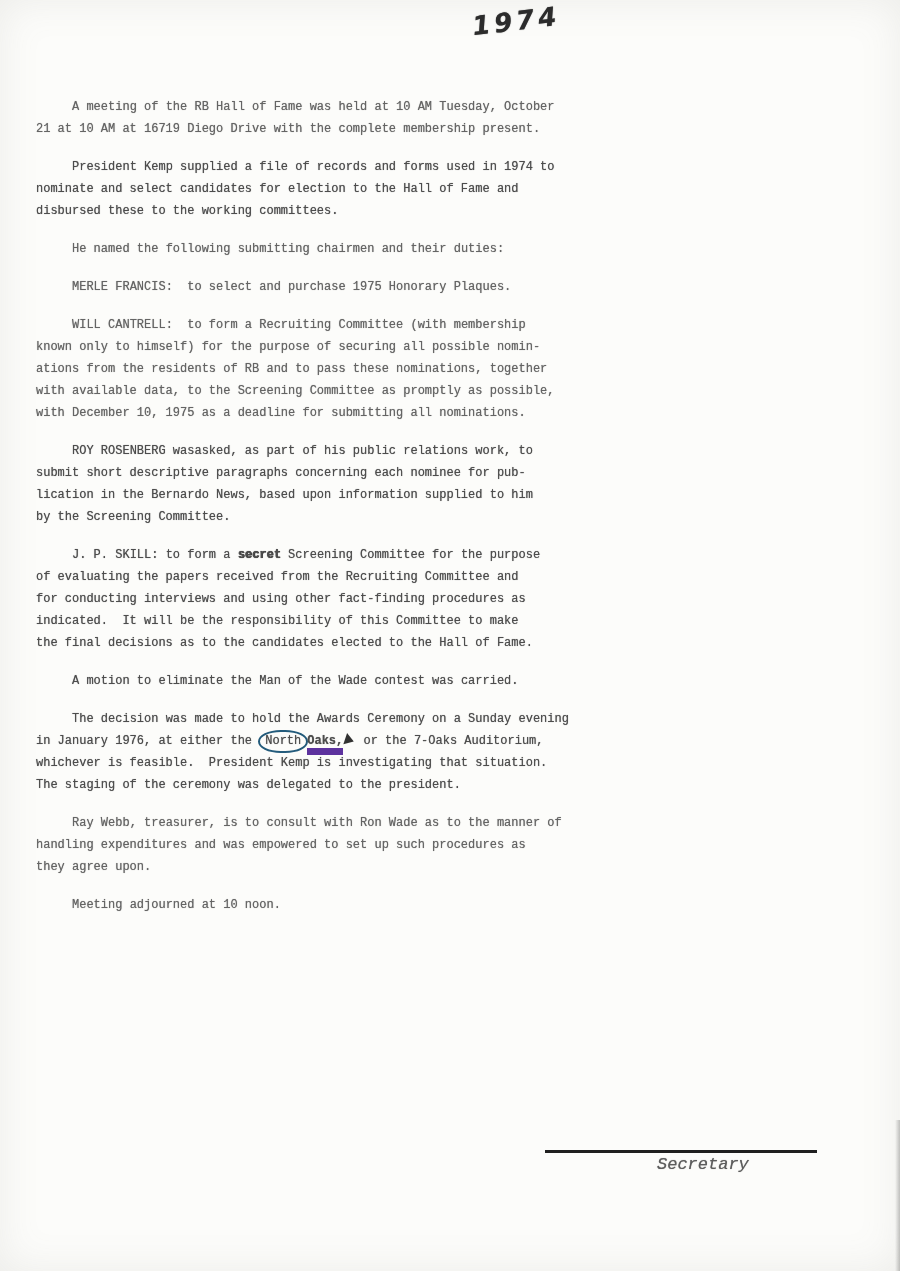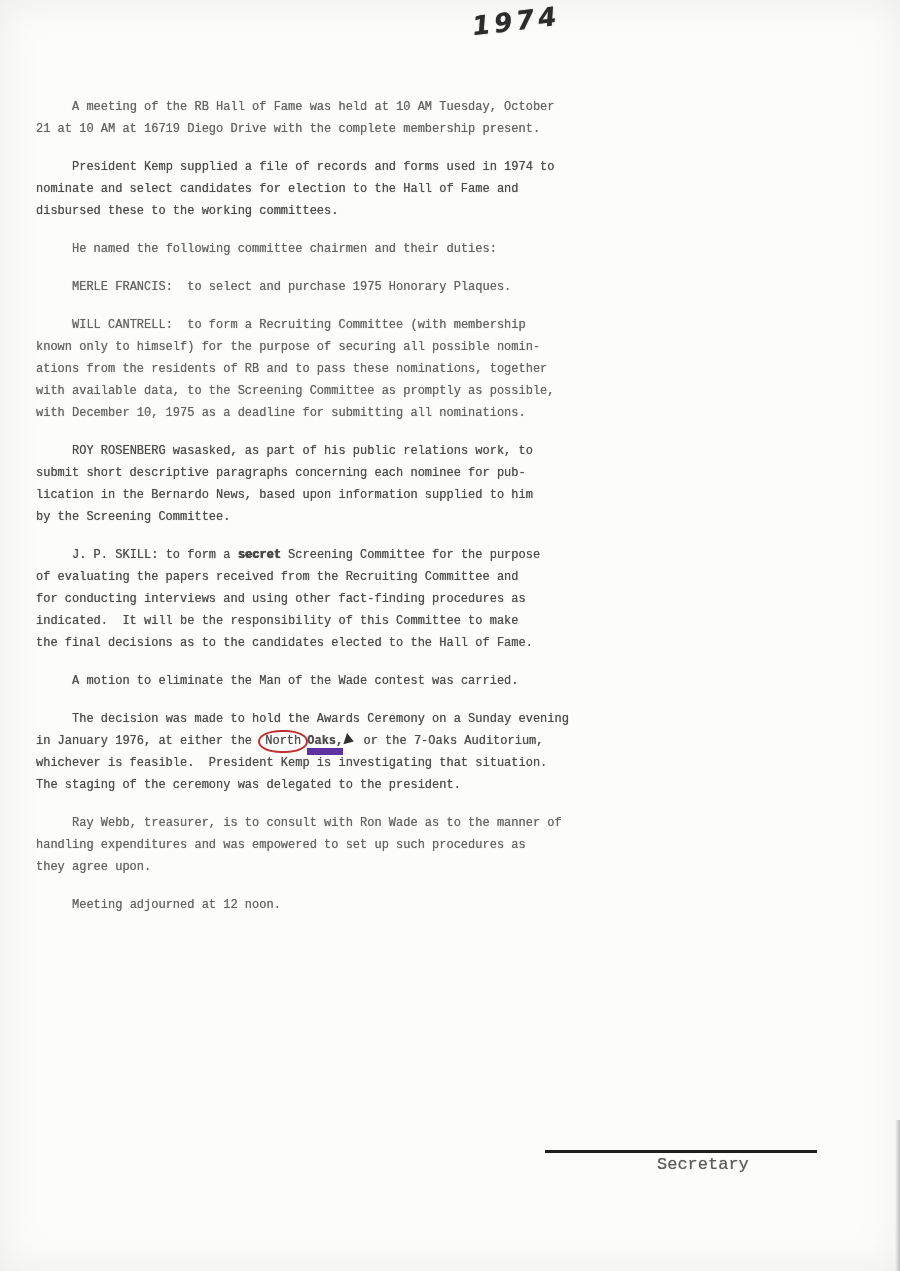--- a/index.html
+++ b/index.html
@@ -42,21 +42,21 @@
     text-shadow: 0 0 0.8px rgba(45,45,45,.75);
   }
   .dim { opacity: .78; }
   .mid { opacity: .9; }
   .overtyped {
     font-weight: bold;
     text-shadow: 0.6px 0 0 #222, 0 0 1px rgba(0,0,0,.7);
   }
   .circled {
     display: inline-block;
-    border: 2px solid #b91c1c;
+    border: 2px solid #0c4a6e;
     border-radius: 50% / 55%;
     padding: 0 5px 1px 5px;
     margin: -2px -1px;
     line-height: 18px;
     text-align: center;
   }
   .underlined-word {
     border-bottom: 7px solid #4c1d95;
     font-weight: bold;
   }
@@ -64,21 +64,21 @@
     display: inline-block;
     width: 0; height: 0;
     border-left: 9px solid #1d1d1d;
     border-top: 6px solid transparent;
     border-bottom: 6px solid transparent;
     transform: rotate(18deg);
     margin: 0 2px -2px 2px;
   }
   .signature {
     position: absolute;
-    top: 1150px; left: 545px; width: 272px;
+    top: 1150px; left: 545px; width: 272px; font-style: italic;
   }
   .sig-line {
     border-top: 3px solid #1f1f1f;
     height: 0;
     filter: blur(.3px);
   }
   .sig-label {
     margin-top: 2px;
     padding-left: 112px;
     font-size: 17px;
@@ -95,21 +95,21 @@
 
   <div class="body-text">
 
     <p class="p dim">     A meeting of the RB Hall of Fame was held at 10 AM Tuesday, October
 21 at 10 AM at 16719 Diego Drive with the complete membership present.</p>
 
     <p class="p mid">     President Kemp supplied a file of records and forms used in 1974 to
 nominate and select candidates for election to the Hall of Fame and
 disbursed these to the working committees.</p>
 
-    <p class="p dim">     He named the following committee chairmen and their duties:</p>
+    <p class="p dim">     He named the following submitting chairmen and their duties:</p>
 
     <p class="p dim">     MERLE FRANCIS:  to select and purchase 1975 Honorary Plaques.</p>
 
     <p class="p dim">     WILL CANTRELL:  to form a Recruiting Committee (with membership
 known only to himself) for the purpose of securing all possible nomin-
 ations from the residents of RB and to pass these nominations, together
 with available data, to the Screening Committee as promptly as possible,
 with December 10, 1975 as a deadline for submitting all nominations.</p>
 
     <p class="p mid">     ROY ROSENBERG wasasked, as part of his public relations work, to
@@ -129,21 +129,21 @@
     <p class="p mid"><span>     The decision was made to hold the Awards Ceremony on a Sunday evening
 in January 1976, at either the </span><span class="circled">North</span><span class="underlined-word">Oaks,</span><span class="hand-mark"></span><span> or the 7-Oaks Auditorium,
 whichever is feasible.  President Kemp is investigating that situation.
 The staging of the ceremony was delegated to the president.</span></p>
 
 
     <p class="p dim">     Ray Webb, treasurer, is to consult with Ron Wade as to the manner of
 handling expenditures and was empowered to set up such procedures as
 they agree upon.</p>
 
-    <p class="p dim">     Meeting adjourned at 12 noon.</p>
+    <p class="p dim">     Meeting adjourned at 10 noon.</p>
 
   </div>
 
   <div class="signature">
     <div class="sig-line"></div>
     <div class="sig-label">Secretary</div>
   </div>
 
   <div class="scan-edge"></div>
 

